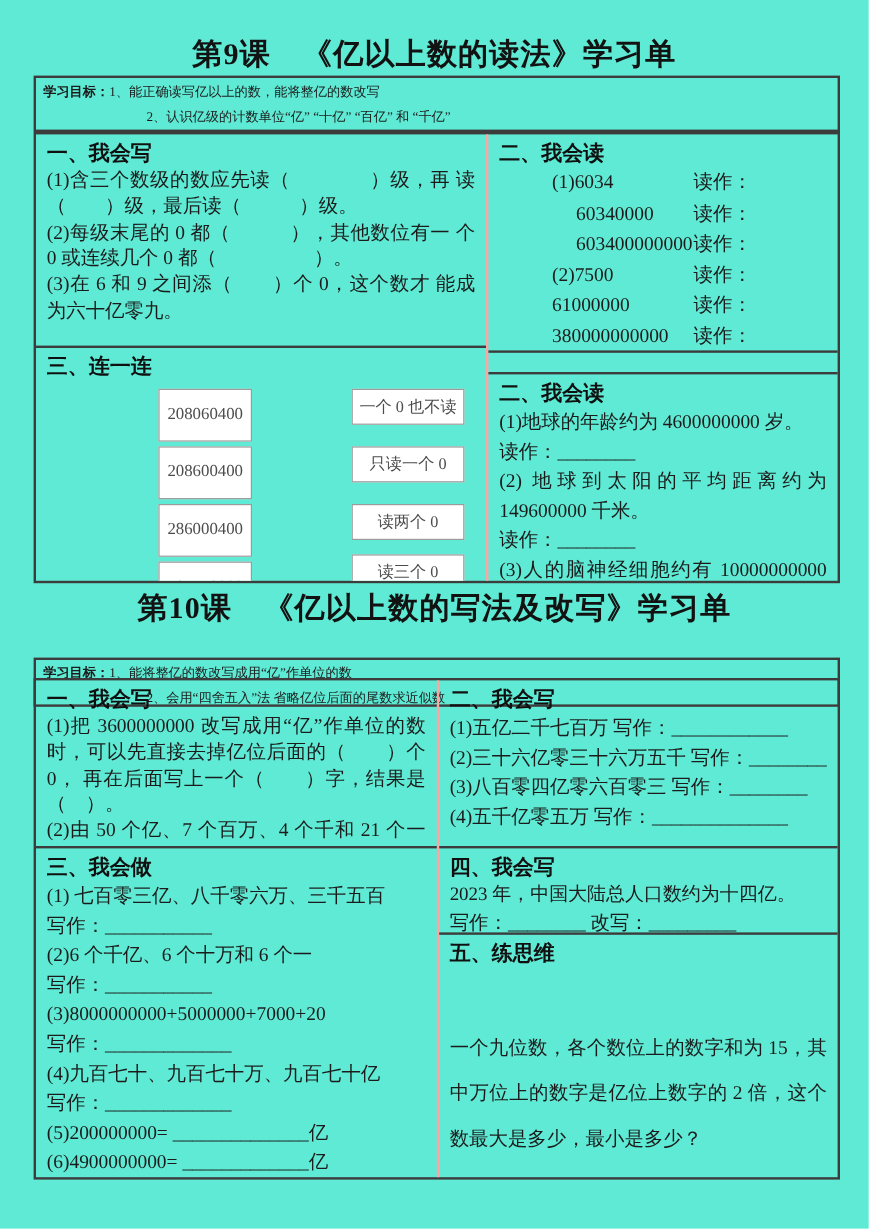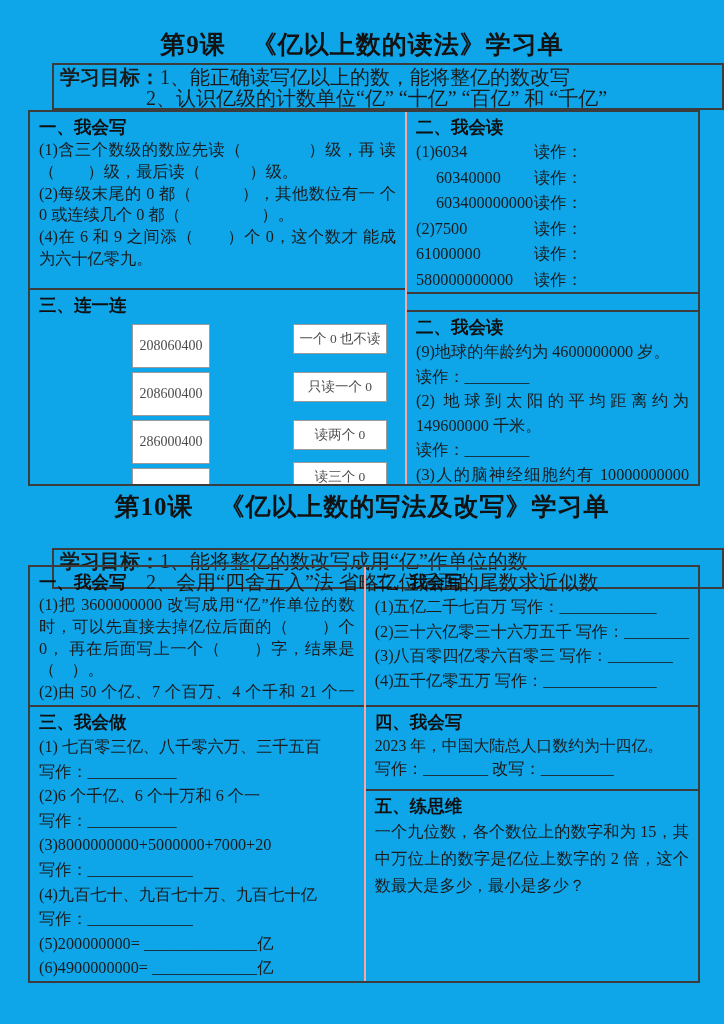--- a/index.html
+++ b/index.html
@@ -1,58 +1,57 @@
 <!DOCTYPE html>
 <html><head>
 <meta charset="utf-8">
 <style>
   html,body{margin:0;padding:0;background:#ffffff;}
   .page{
     position:relative;
     width:724px;height:1024px;
-    background:#0ea5e9;
+    background:#5eead4;
     font-family:"Liberation Serif","DejaVu Serif",serif;
     color:#1b1b1b;
     overflow:hidden;
   }
   .title{
     position:absolute;left:0;width:724px;
     text-align:center;
     font-weight:bold;
     font-size:25px;
     letter-spacing:1px;
     color:#121212;
   }
   .goalbox{
     position:absolute;left:28px;width:672px;
     border:2px solid #3c3c3c;
     box-sizing:border-box;
     padding:2px 6px 0 6px;
-    font-size:20px;
+    font-size:11px;
     line-height:20.5px;
-    margin-left:24px;
   }
   .goal-label{font-weight:bold;}
   .goal-line2{padding-left:86px;}
   .tbl{
     position:absolute;left:28px;width:672px;
     border:2px solid #3c3c3c;
     box-sizing:border-box;
     display:flex;
   }
   .col{box-sizing:border-box;display:flex;flex-direction:column;}
   .cell{box-sizing:border-box;padding:3px 9px;overflow:hidden;}
   .bb{border-bottom:2px solid #3c3c3c;}
   .bt{border-top:2px solid #3c3c3c;}
   .br{border-right:2px solid #fca5a5;}
   .heading{font-weight:bold;font-size:17.5px;line-height:25px;color:#101010;}
   .para{font-size:16.2px;line-height:21.8px;text-align:justify;}
   .para2{font-size:16.2px;line-height:24.6px;text-align:justify;}
   .read-row{display:flex;font-size:16.2px;line-height:25.6px;}
-  .read-row .num{width:118px;flex:0 0 auto;}
+  .read-row .num{width:118px;flex:0 0 auto;margin-left:44px;}
   .read-row.indent .num{padding-left:20px;width:98px;}
   .lian-wrap{position:relative;flex:1;}
   .lian-box{
     position:absolute;
     border:1px solid #9b9b9b;
     color:#4c4c4c;
     display:flex;align-items:center;justify-content:center;
     font-size:14px;
     box-sizing:border-box;
     background:#fff;
@@ -72,21 +71,21 @@
     <div><span class="goal-label">学习目标：</span><span>1、能正确读写亿以上的数，能将整亿的数改写</span></div>
     <div class="goal-line2">2、认识亿级的计数单位“亿” “十亿” “百亿” 和 “千亿”</div>
   </div>
 
   <div class="tbl" style="top:110px;height:376px;">
     <div class="col br" style="width:377px;">
       <div class="cell bb" style="height:178px;">
         <div class="heading">一、我会写</div>
         <div class="para">(1)含三个数级的数应先读（　　　　）级，再 读（　　）级，最后读（　　　）级。</div>
         <div class="para">(2)每级末尾的 0 都（　　　），其他数位有一 个 0 或连续几个 0 都（　　　　　）。</div>
-        <div class="para">(4)在 6 和 9 之间添（　　）个 0，这个数才 能成为六十亿零九。</div>
+        <div class="para">(3)在 6 和 9 之间添（　　）个 0，这个数才 能成为六十亿零九。</div>
       </div>
       <div class="cell" style="flex:1;display:flex;flex-direction:column;">
         <div class="heading">三、连一连</div>
         <div class="lian-wrap">
           <div class="lian-box num-box" style="top:6px;">208060400</div>
           <div class="lian-box num-box" style="top:54px;">208600400</div>
           <div class="lian-box num-box" style="top:102px;">286000400</div>
           <div class="lian-box num-box" style="top:150px;">286460000</div>
           <div class="lian-box lbl-box" style="top:6px;">一个 0 也不读</div>
           <div class="lian-box lbl-box" style="top:54px;">只读一个 0</div>
@@ -112,28 +111,28 @@
           </div>
         <div class="read-row">
             <span class="num">(2)7500</span>
             <span>读作：</span>
           </div>
         <div class="read-row">
             <span class="num">61000000</span>
             <span>读作：</span>
           </div>
         <div class="read-row">
-            <span class="num">580000000000</span>
+            <span class="num">380000000000</span>
             <span>读作：</span>
           </div>
       </div>
       <div style="height:16px;"></div>
       <div class="cell bt" style="flex:1;">
         <div class="heading">二、我会读</div>
-        <div class="para2">(9)地球的年龄约为 4600000000 岁。</div>
+        <div class="para2">(1)地球的年龄约为 4600000000 岁。</div>
         <div class="para2">读作：________</div>
         <div class="para2">(2) 地球到太阳的平均距离约为 149600000 千米。</div>
         <div class="para2">读作：________</div>
         <div class="para2">(3)人的脑神经细胞约有 10000000000 个。 读作：________</div>
       </div>
     </div>
   </div>
 
   <div class="title" style="top:490px;">第10课　《亿以上数的写法及改写》学习单</div>
 
@@ -164,25 +163,25 @@
       </div>
     </div>
     <div class="col" style="flex:1;">
       <div class="cell bb" style="height:140px;">
         <div class="heading">二、我会写</div>
         <div class="para2 nowrap">(1)五亿二千七百万 写作：____________</div>
         <div class="para2 nowrap">(2)三十六亿零三十六万五千 写作：________</div>
         <div class="para2 nowrap">(3)八百零四亿零六百零三 写作：________</div>
         <div class="para2 nowrap">(4)五千亿零五万 写作：______________</div>
       </div>
-      <div class="cell bb" style="height:84px;">
+      <div class="cell bb" style="height:72px;">
         <div class="heading">四、我会写</div>
         <div class="para" style="font-size:15.8px;">2023 年，中国大陆总人口数约为十四亿。</div>
         <div class="para" style="line-height:24px;">写作：________ 改写：_________</div>
       </div>
       <div class="cell" style="flex:1;">
         <div class="heading">五、练思维</div>
-        <div class="para" style="line-height:27px;">一个九位数，各个数位上的数字和为 15，其 中万位上的数字是亿位上数字的 2 倍，这个数最大是多少，最小是多少？</div>
+        <div class="para" style="line-height:38px;margin-top:47px;">一个九位数，各个数位上的数字和为 15，其 中万位上的数字是亿位上数字的 2 倍，这个数最大是多少，最小是多少？</div>
       </div>
     </div>
   </div>
 
 </div>
 
 </body></html>

